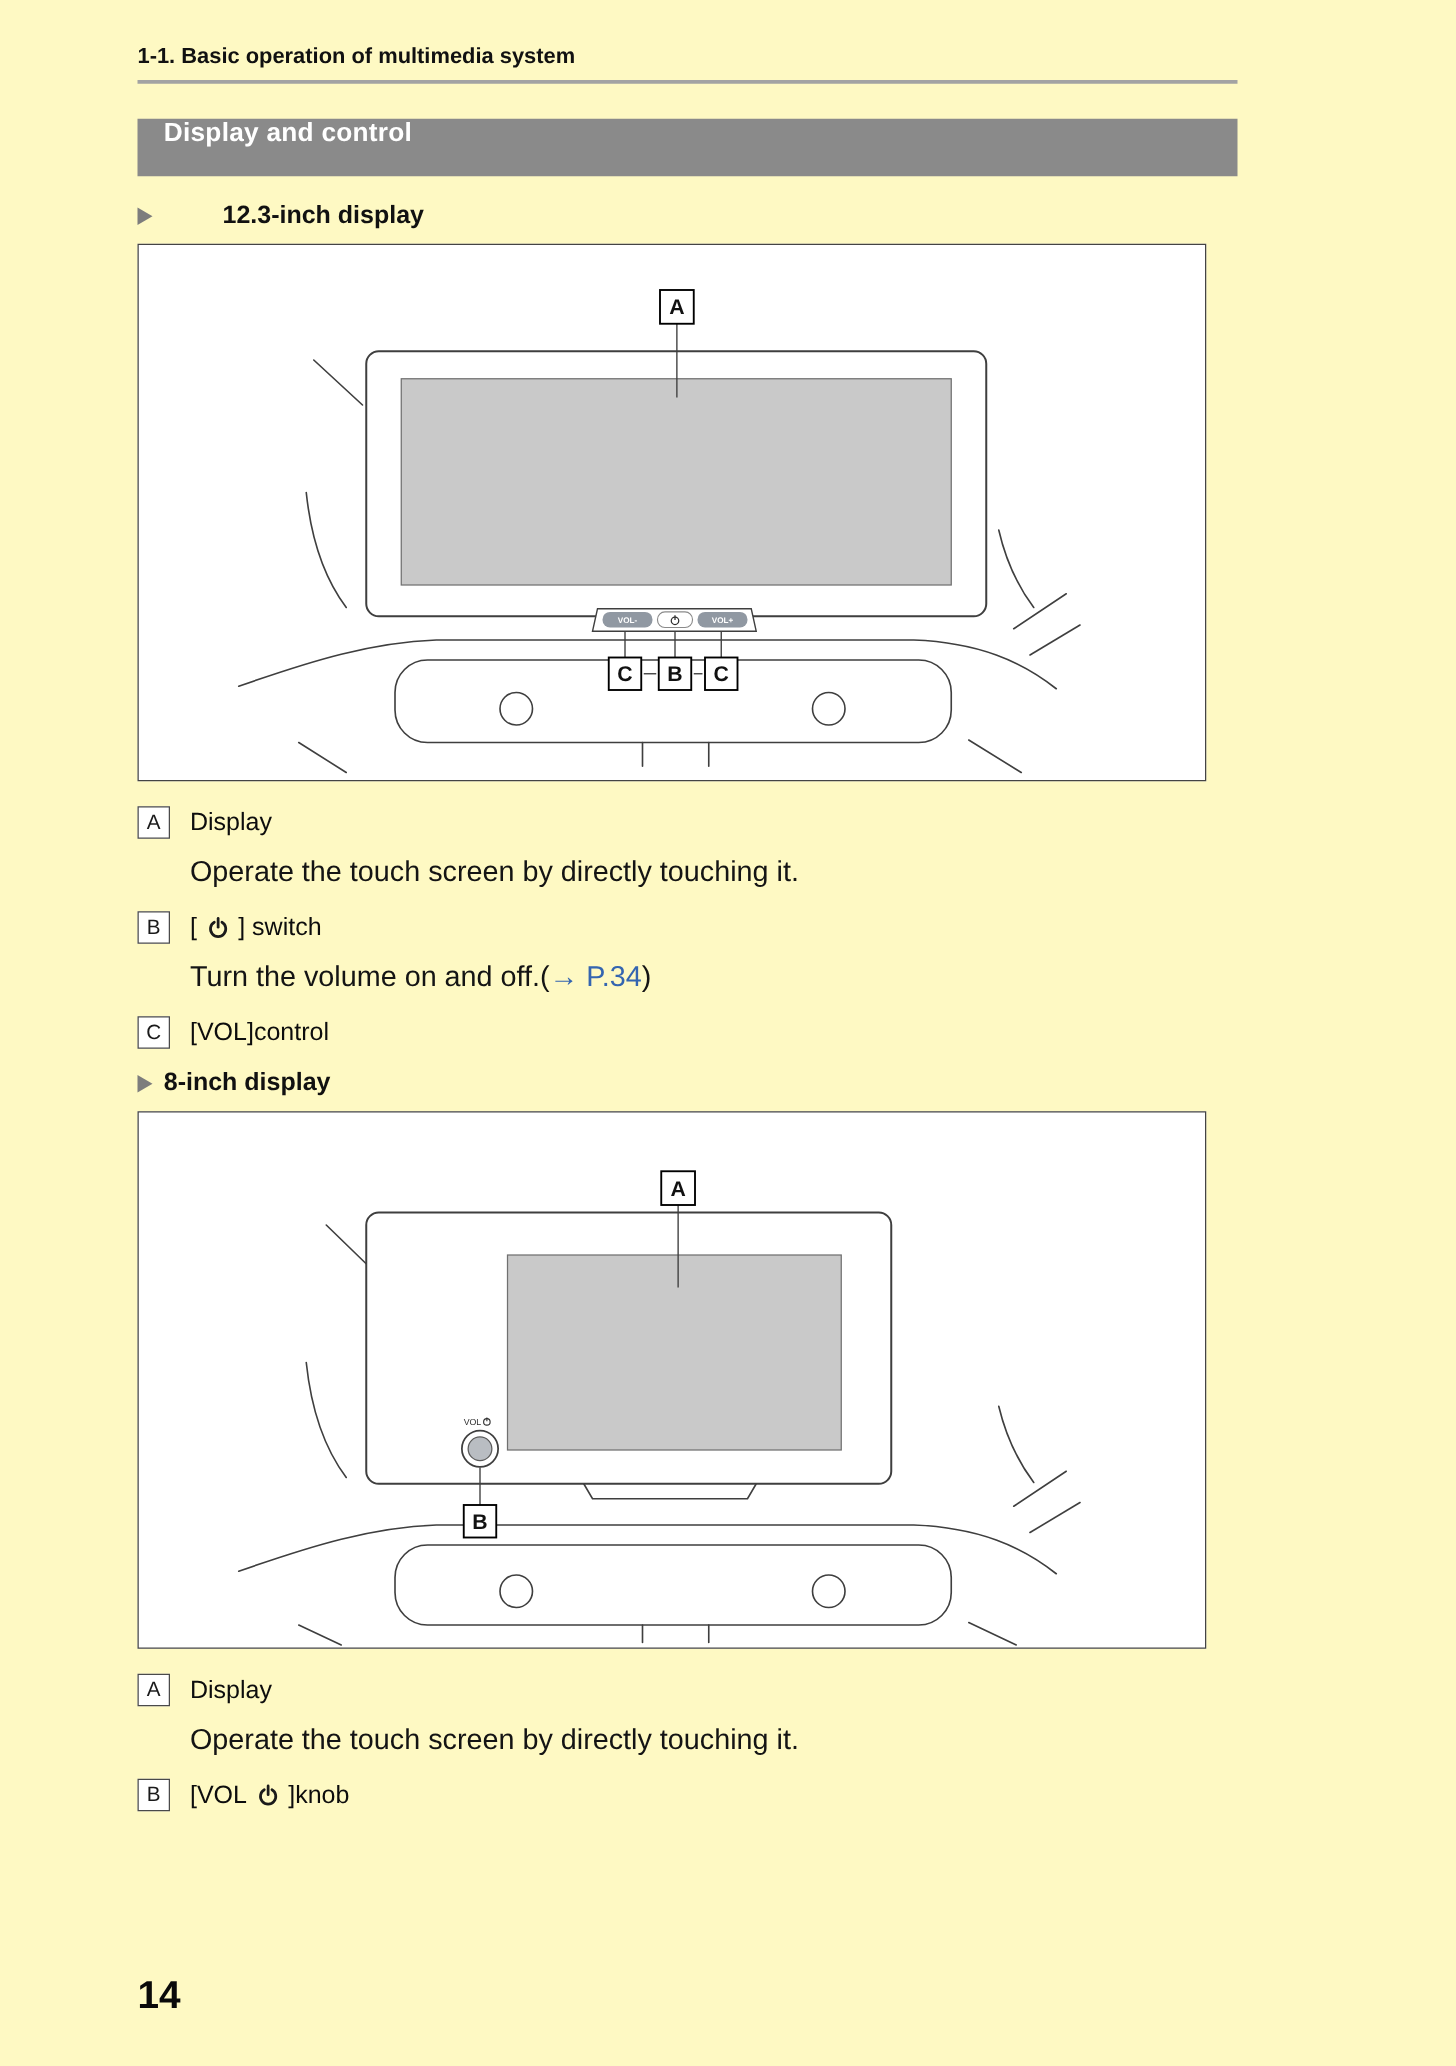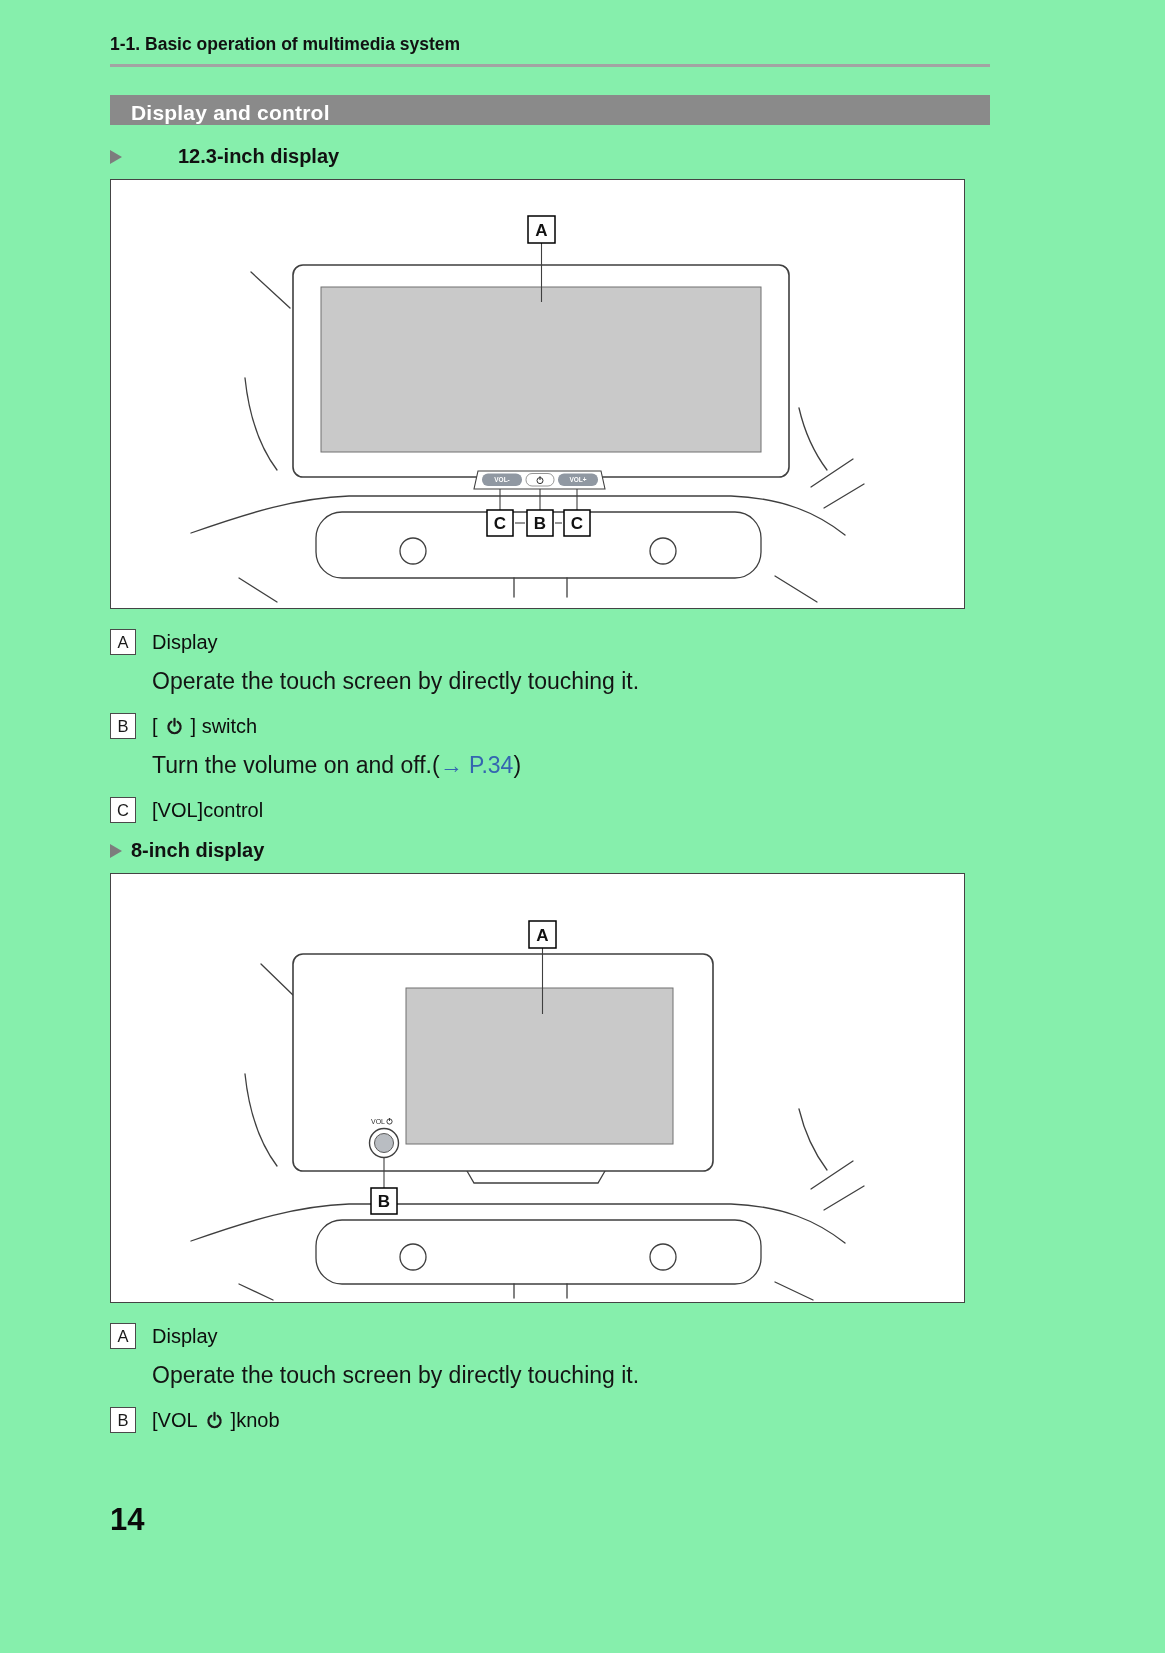--- a/index.html
+++ b/index.html
@@ -2,27 +2,27 @@
 <html><head>
 <meta charset="utf-8">
 <style>
   * { margin:0; padding:0; box-sizing:border-box; }
   html,body { background:#ffffff; }
   body {
     width:1165px; height:1653px;
     font-family:"Liberation Sans", sans-serif;
     color:#000;
   }
-  .page { position:relative; width:1165px; height:1653px; overflow:hidden; background:#86efac; }
+  .page { position:relative; width:1165px; height:1653px; overflow:hidden; background:#fef9c3; }
   .content { margin-left:110px; width:880px; padding-top:34px; }
 
   .breadcrumb { font-size:17.5px; font-weight:bold; color:#111; }
   .rule { height:3px; background:#a3a3a3; margin-top:9px; }
 
-  .banner { margin-top:28px; height:30px; background:#8a8a8a; display:flex; align-items:flex-end; padding-left:21px; }
+  .banner { margin-top:28px; height:46px; background:#8a8a8a; display:flex; align-items:flex-start; padding-left:21px; }
   .banner-title { color:#ffffff; font-size:21px; font-weight:bold; letter-spacing:0.2px; }
 
   .subheading { display:flex; align-items:center; font-size:20px; font-weight:bold; color:#111; }
   .subheading.mt1 { margin-top:20px;gap:47px; }
   .subheading.mt2 { margin-top:2px; }
   .tri { width:0; height:0; border-left:12px solid #7d7d7d; border-top:7.5px solid transparent; border-bottom:7.5px solid transparent; margin-right:9px; flex:none; }
 
   .fig { margin-top:11px; width:855px; height:430px; border:1px solid #444; background:#fff; }
   .fig svg { display:block; }
 
@@ -38,21 +38,21 @@
     display:flex; align-items:center; justify-content:center;
     font-size:16.5px; color:#1a1a1a; flex:none;
   }
   .item-title { margin-left:16px; font-size:20px; color:#0d0d0d; display:flex; align-items:center; }
   .item-title .bold { font-weight:normal; }
   .item-desc { margin:11px 0 0 42px; font-size:23px; line-height:1.35; color:#141414; }
   .xref { color:#3465b0; text-decoration:none; }
 
   .pwr { width:21px; height:21px; stroke:#1b1b1b; stroke-width:2.5; stroke-linecap:round; fill:none; margin:0 6px; position:relative; top:1px; flex:none; }
 
-  .pagenum { position:absolute; left:110px; top:1502px; font-size:31px; font-weight:bold; color:#0a0a0a; }
+  .pagenum { position:absolute; left:110px; top:1578px; font-size:31px; font-weight:bold; color:#0a0a0a; }
 </style>
 </head>
 <body>
 
 <div class="page">
   <div class="content">
 
     <h1 class="breadcrumb">1-1. Basic operation of multimedia system</h1>
     <div class="rule"></div>
 

